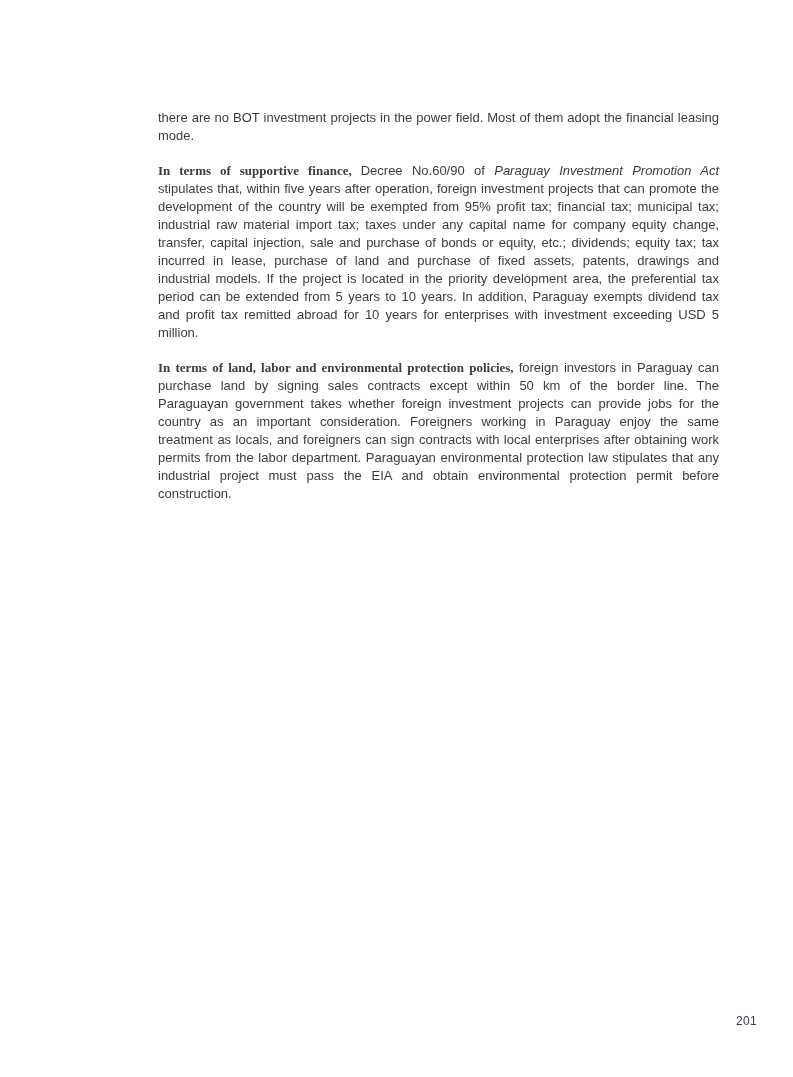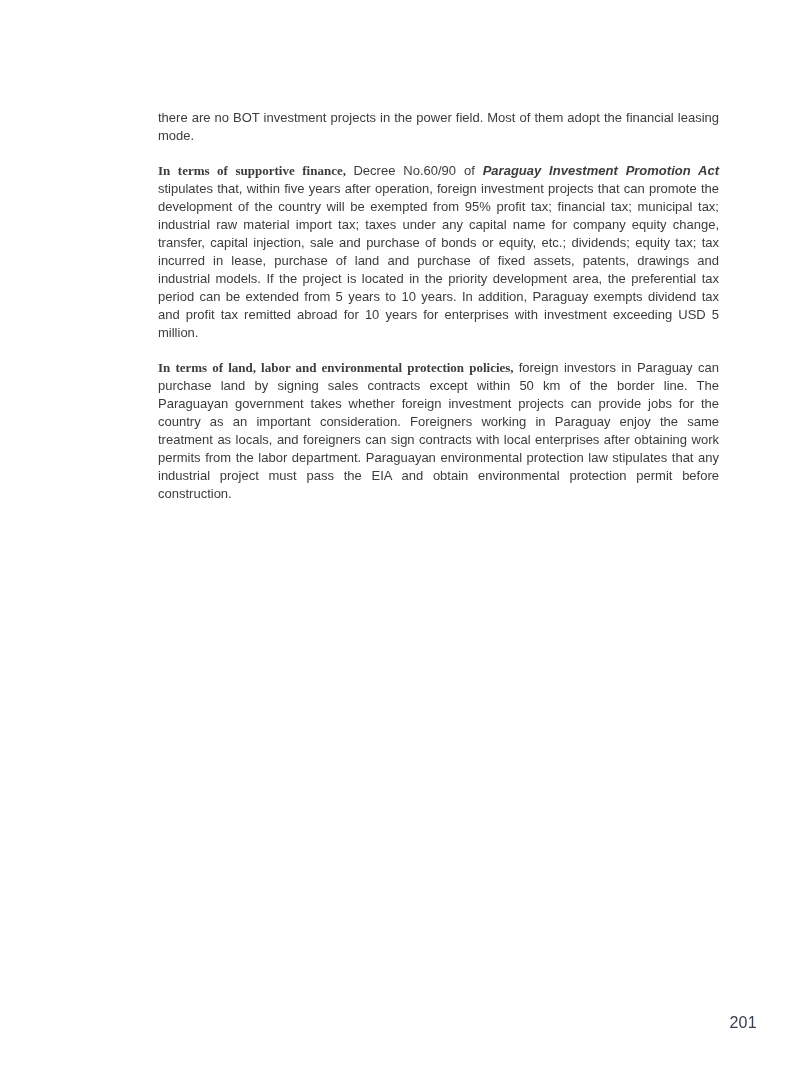--- a/index.html
+++ b/index.html
@@ -32,26 +32,26 @@
     color: var(--body-text, #3c3c3c);
     text-align: justify;
     margin: 0 0 17px 0;
     word-spacing: 0.4px;
   }
   .para:last-child {
     margin-bottom: 0;
   }
   .seg-regular { font-weight: normal; font-style: normal; }
   .seg-bold { font-weight: bold; font-style: normal; font-family: Liberation Serif, serif; }
-  .seg-italic { font-style: italic; font-weight: bold; }
+  .seg-italic { font-style: italic; font-weight: normal; }
   .page-number {
     position: absolute;
     top: 1014px;
     right: 36px;
-    font-size: 16px;
+    font-size: 12px;
     letter-spacing: 0.3px;
     color: var(--page-number, #353e4d);
   }
 </style>
 </head>
 <body>
 
 <div class="page">
   <div class="content">
       <p class="para"><span class="seg-regular">there are no BOT investment projects in the power field. Most of them adopt the financial leasing mode.</span></p>

